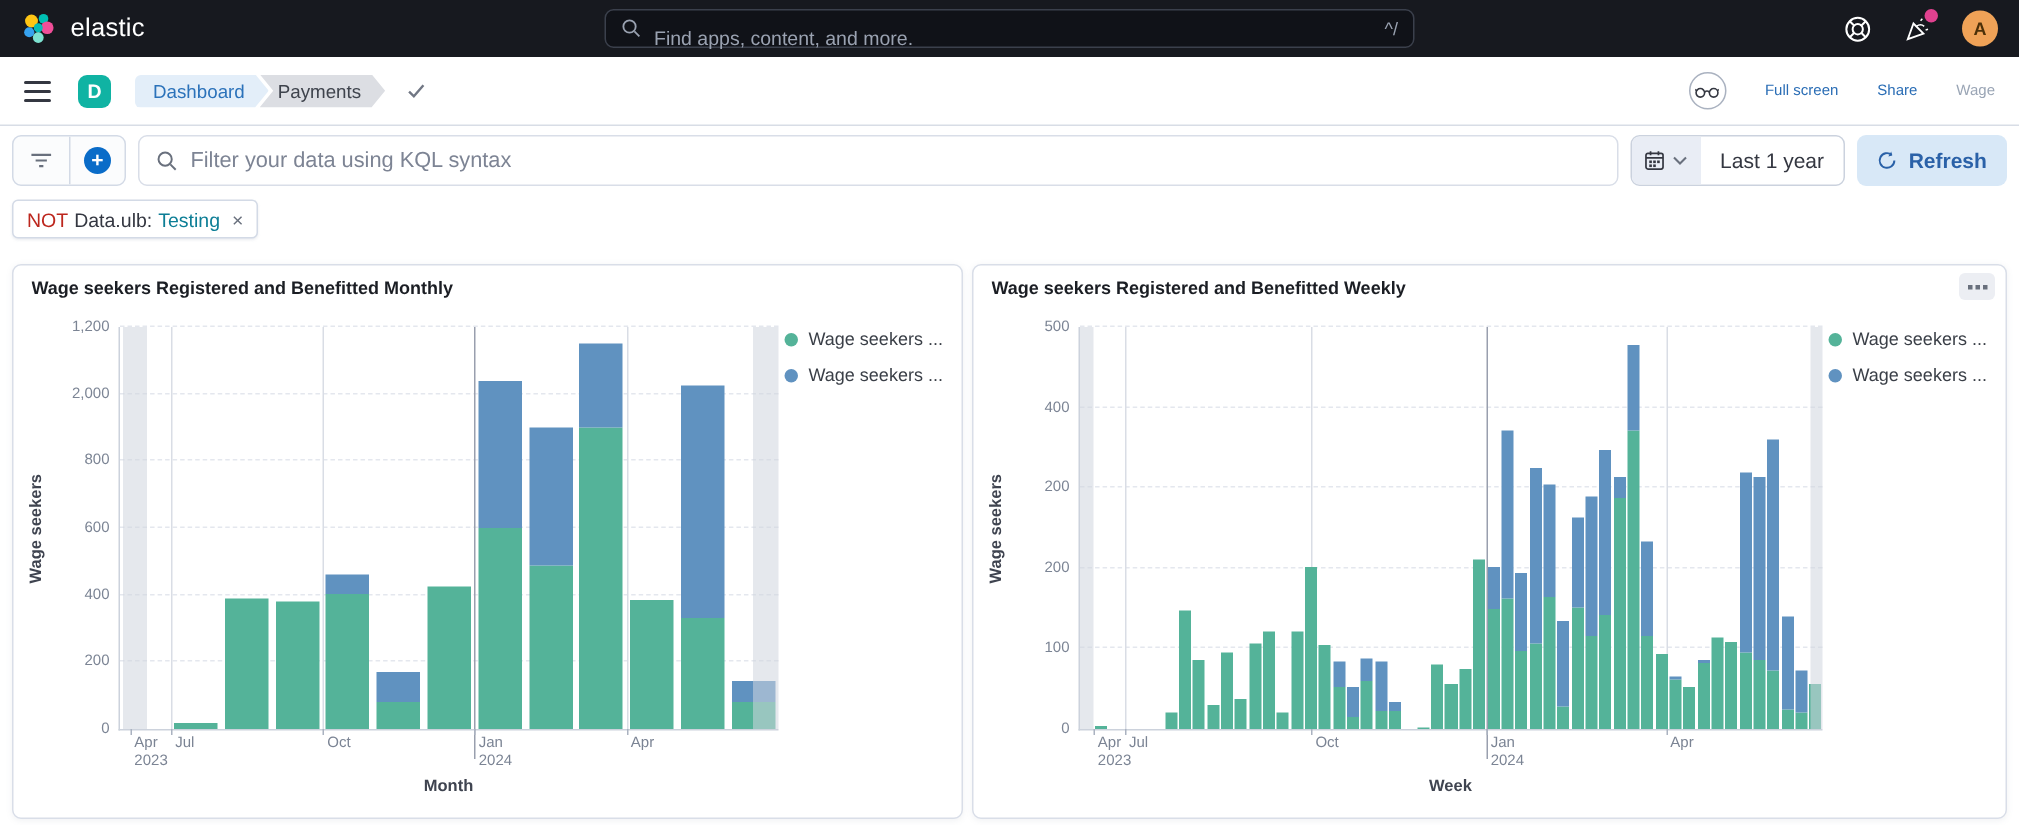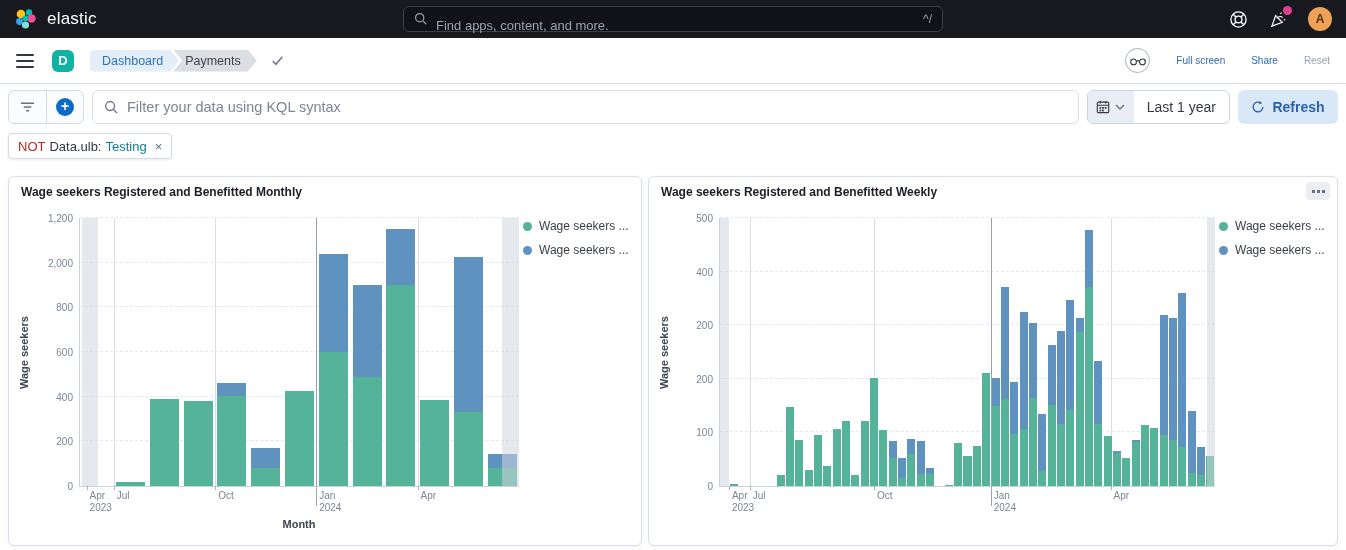--- a/index.html
+++ b/index.html
@@ -160,21 +160,21 @@
       <svg width="16" height="10" viewBox="0 0 18 10">
           <circle cx="4" cy="6" r="3.2" fill="none" stroke="#343741" stroke-width="1.2"></circle>
           <circle cx="14" cy="6" r="3.2" fill="none" stroke="#343741" stroke-width="1.2"></circle>
           <path d="M7.2 5.4 Q9 3.8 10.8 5.4" fill="none" stroke="#343741" stroke-width="1.2"></path>
           <line x1="0.2" y1="3.4" x2="1.4" y2="4.6" stroke="#343741" stroke-width="1.1"></line>
           <line x1="17.8" y1="3.4" x2="16.6" y2="4.6" stroke="#343741" stroke-width="1.1"></line>
         </svg>
     </div>
     <span class="nav-link">Full screen</span>
     <span class="nav-link">Share</span>
-    <span class="nav-link disabled">Reset</span>
+    <span class="nav-link disabled">Wage</span>
   </div>
 </div>
 
 <div class="query-bar">
   <div class="filter-group">
     <div class="filter-btn">
       <svg width="15" height="12" viewBox="0 0 16 12">
           <line x1="1" y1="2" x2="15" y2="2" stroke="#69707d" stroke-width="1.5"></line>
           <line x1="4" y1="6" x2="12" y2="6" stroke="#69707d" stroke-width="1.5"></line>
           <line x1="6.5" y1="10" x2="9.5" y2="10" stroke="#69707d" stroke-width="1.5"></line>
@@ -427,20 +427,21 @@
         <div class="bar" style="left: 92.5849%; width: 1.62264%; bottom: 0%; height: max(14.6%, 1px); background: rgb(84, 179, 153);"></div>
         <div class="bar" style="left: 92.5849%; width: 1.62264%; bottom: 14.6%; height: max(57.6%, 1px); background: rgb(96, 146, 192);"></div>
         <div class="bar" style="left: 94.4717%; width: 1.62264%; bottom: 0%; height: max(5%, 1px); background: rgb(84, 179, 153);"></div>
         <div class="bar" style="left: 94.4717%; width: 1.62264%; bottom: 5%; height: max(23%, 1px); background: rgb(96, 146, 192);"></div>
         <div class="bar" style="left: 96.3585%; width: 1.62264%; bottom: 0%; height: max(4%, 1px); background: rgb(84, 179, 153);"></div>
         <div class="bar" style="left: 96.3585%; width: 1.62264%; bottom: 4%; height: max(10.4%, 1px); background: rgb(96, 146, 192);"></div>
         <div class="bar" style="left: 98.2453%; width: 1.62264%; bottom: 0%; height: max(11.2%, 1px); background: rgb(84, 179, 153);"></div>
         <div class="band" style="left: 0%; width: 1.9%;"></div>
         <div class="band" style="left: 98.3%; width: 1.7%;"></div>
       </div>
+    <div class="x-title">Week</div>
     <div class="legend">
         <div class="legend-item">
           <span class="dot" style="background: rgb(84, 179, 153);"></span>
           <span>Wage seekers ...</span>
         </div>
         <div class="legend-item">
           <span class="dot" style="background: rgb(96, 146, 192);"></span>
           <span>Wage seekers ...</span>
         </div>
       </div>

